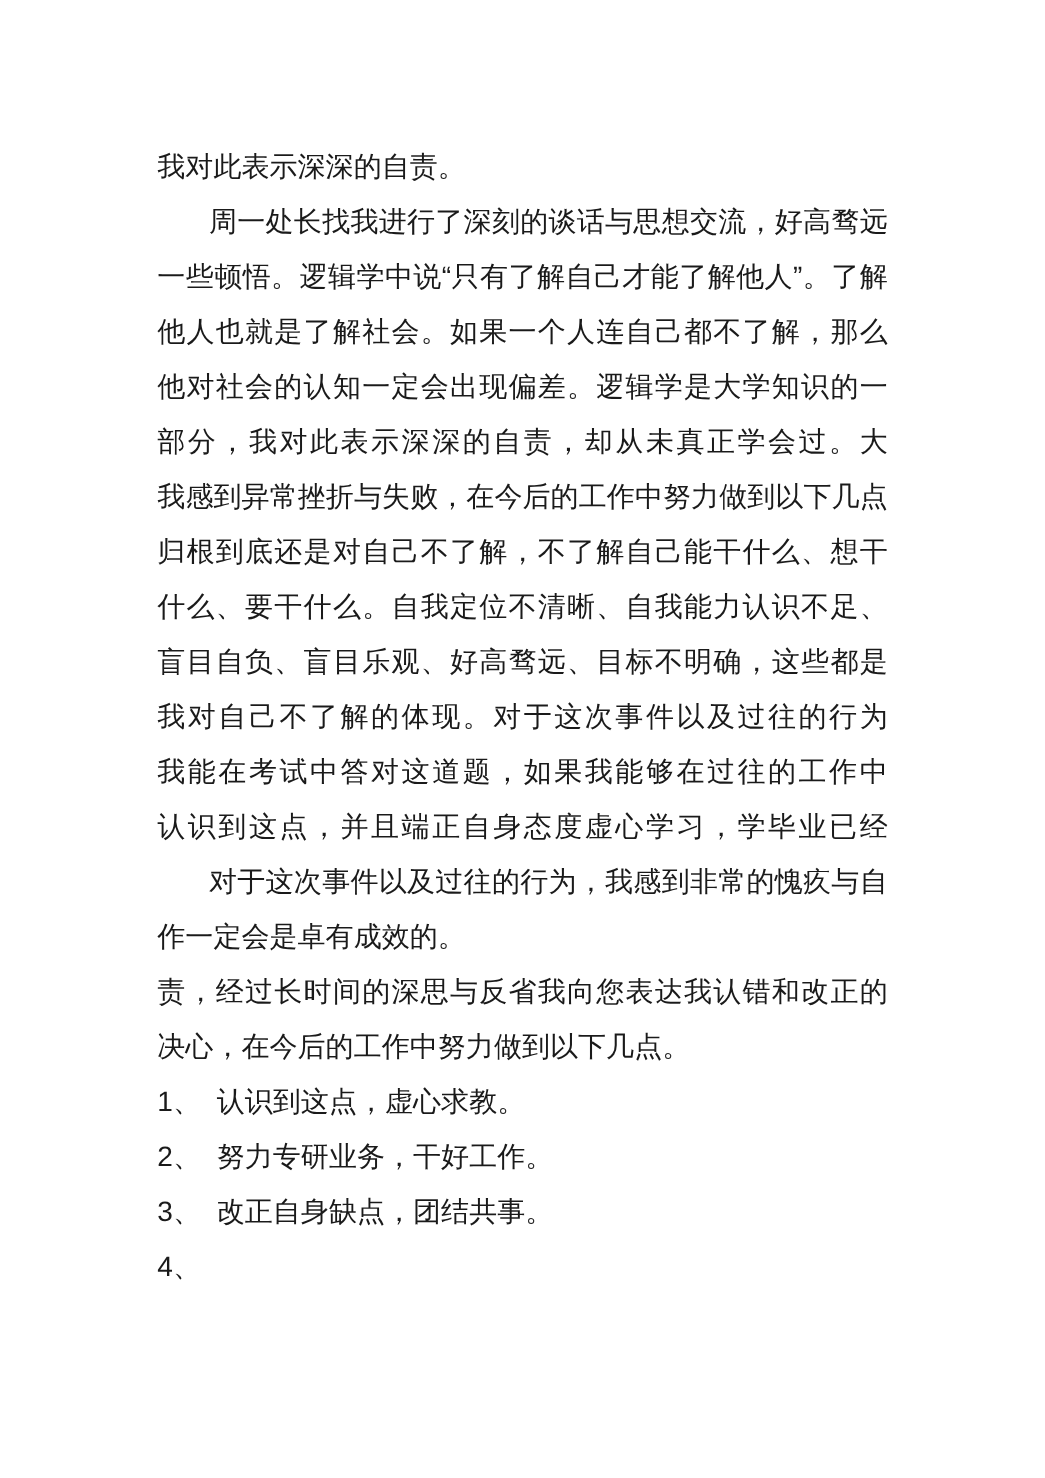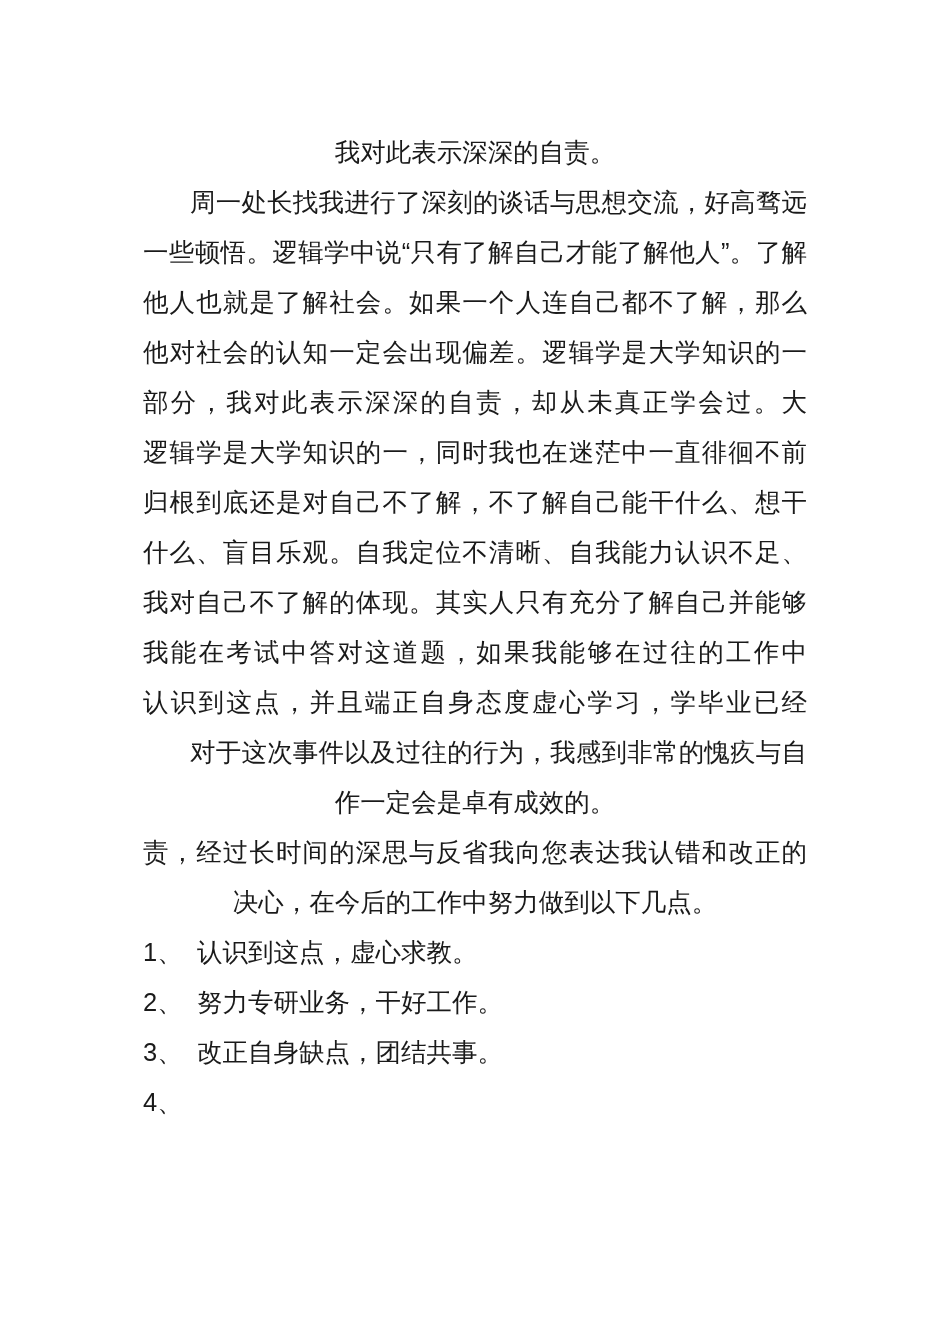--- a/index.html
+++ b/index.html
@@ -26,21 +26,21 @@
   .line {
     height: 50px;
     text-align: justify;
     text-align-last: justify;
     overflow: hidden;
   }
   .line.start {
     text-indent: 47px;
   }
   .line.end {
-    text-align: center;
+    text-align: left;
     text-align-last: auto;
   }
   .list-line {
     height: 50px;
     display: flex;
     align-items: flex-start;
   }
   .num {
     flex: 0 0 54px;
     width: 54px;
@@ -53,24 +53,25 @@
 <body style="background: rgb(255, 255, 255);">
 
 <div class="doc" style="color: rgb(26, 26, 26);">
   <div class="line end">我对此表示深深的自责。</div>
 
   <div class="line start">周一处长找我进行了深刻的谈话与思想交流，好高骛远</div>
   <div class="line">一些顿悟。逻辑学中说“只有了解自己才能了解他人”。了解</div>
   <div class="line">他人也就是了解社会。如果一个人连自己都不了解，那么</div>
   <div class="line">他对社会的认知一定会出现偏差。逻辑学是大学知识的一</div>
   <div class="line">部分，我对此表示深深的自责，却从未真正学会过。大</div>
-  <div class="line">逻辑学是大学知识的一，同时我也在迷茫中一直徘徊不前</div>
+  <div class="line">我感到异常挫折与失败，在今后的工作中努力做到以下几点</div>
   <div class="line">归根到底还是对自己不了解，不了解自己能干什么、想干</div>
-  <div class="line">什么、盲目乐观。自我定位不清晰、自我能力认识不足、</div>
-  <div class="line">我对自己不了解的体现。其实人只有充分了解自己并能够</div>
+  <div class="line">什么、要干什么。自我定位不清晰、自我能力认识不足、</div>
+  <div class="line">盲目自负、盲目乐观、好高骛远、目标不明确，这些都是</div>
+  <div class="line">我对自己不了解的体现。对于这次事件以及过往的行为</div>
   <div class="line">我能在考试中答对这道题，如果我能够在过往的工作中</div>
   <div class="line">认识到这点，并且端正自身态度虚心学习，学毕业已经</div>
   <div class="line start">对于这次事件以及过往的行为，我感到非常的愧疚与自</div>
 
   <div class="line end">作一定会是卓有成效的。</div>
   <div class="line">责，经过长时间的深思与反省我向您表达我认错和改正的</div>
   <div class="line end">决心，在今后的工作中努力做到以下几点。</div>
 
   <div class="list-line">
     <span class="num">1、</span>

